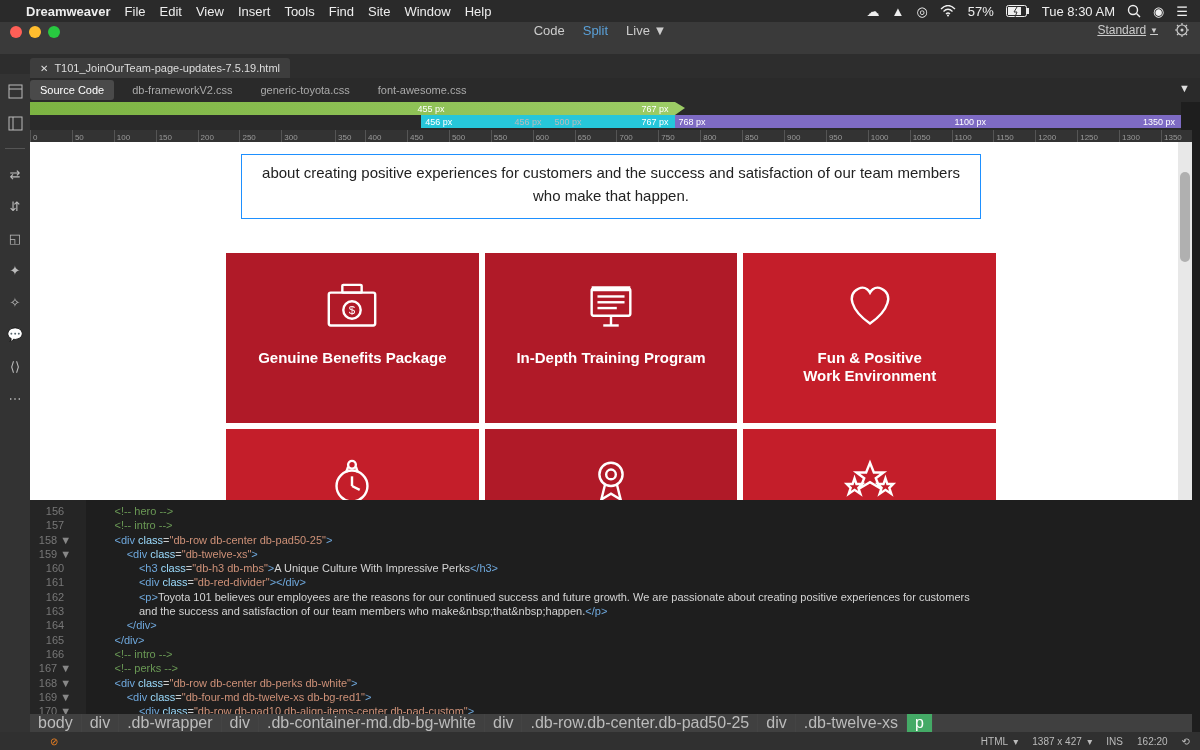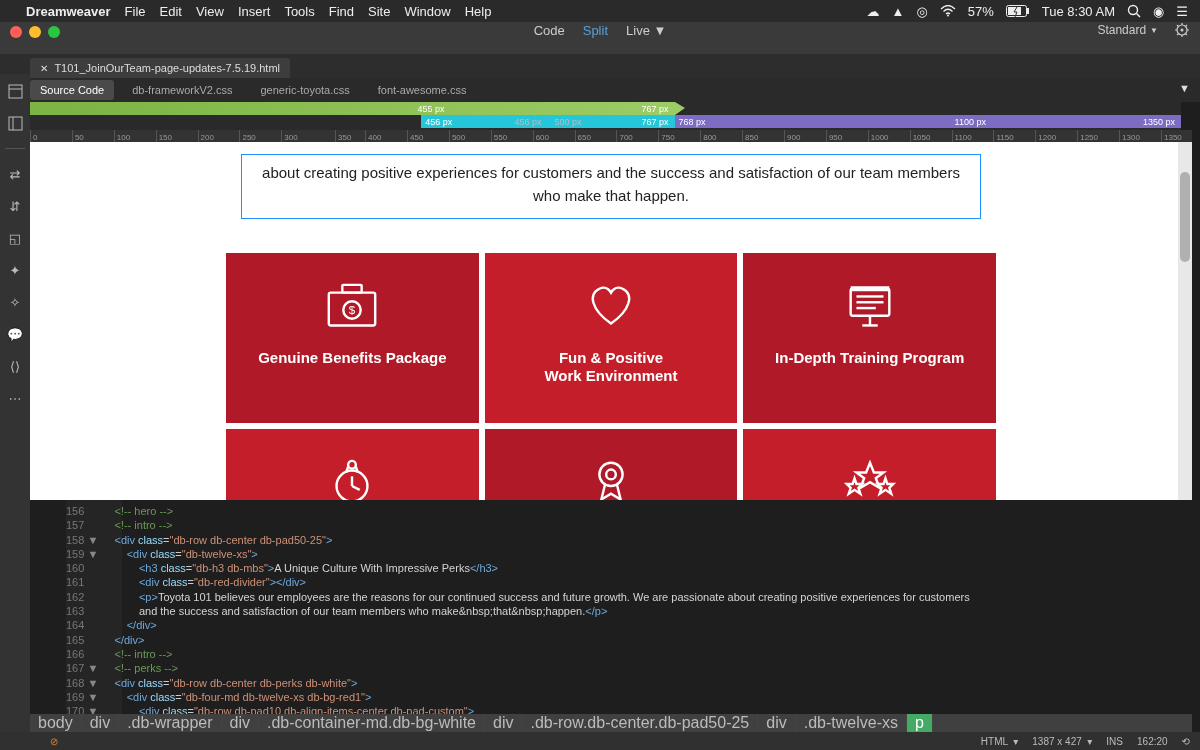--- a/index.html
+++ b/index.html
@@ -14,21 +14,21 @@
 .mac-menubar .right span { display:inline-flex; align-items:center; }
 
 
 .win-chrome { height:28px; background:#3a3a3a; display:flex; align-items:flex-end; padding:16px 10px; position:relative; }
 .traffic { display:flex; gap:7px; }
 .traffic div { width:12px; height:12px; border-radius:50%; }
 .tl-close{background:#ff5f57;} .tl-min{background:#ffbd2e;} .tl-max{background:#28c940;}
 .view-switch { position:absolute; left:50%; transform:translateX(-50%); display:flex; gap:18px; font-size:13px; color:#ccc; }
 .view-switch .active { color:#5aa0d8; }
 .win-right { margin-left:auto; display:flex; align-items:center; gap:16px; font-size:12px; color:#ccc; }
-.win-right .std { display:flex; align-items:center; gap:4px; }
+.win-right .std { display:flex; align-items:center; gap:4px;text-decoration:underline; }
 
 
 .doc-tab-row { height:24px; background:#2d2d2d; display:flex; align-items:flex-end; padding-left:30px; }
 .doc-tab { background:#3d3d3d; padding:4px 10px; font-size:11px; color:#ddd; border-top-left-radius:3px; border-top-right-radius:3px; display:flex; align-items:center; gap:6px; }
 .doc-tab .x { font-size:10px; }
 
 
 .src-row { height:24px; background:#2a2a2a; display:flex; align-items:center; padding-left:30px; gap:8px; font-size:11px; color:#aaa; position:relative; }
 .src-tab { padding:4px 10px; border-radius:3px; }
 .src-tab.active { background:#4a4a4a; color:#fff; }
@@ -60,21 +60,21 @@
 .lv-text { max-width:740px; margin:12px auto 0; text-align:center; color:#222; font-size:15px; line-height:1.55; border:1px solid #1e90ff; padding:6px 12px 10px; }
 .perks-grid { width:770px; margin:34px auto 0; display:grid; grid-template-columns:repeat(3,1fr); gap:6px; }
 .perk { background:#c41e2a; color:#fff; text-align:center; padding:28px 10px 24px; display:flex; flex-direction:column; align-items:center; min-height:170px; }
 .perk.alt { background:#b01a28; }
 .perk .ico { width:58px; height:50px; margin-bottom:18px; }
 .perk h4 { font-size:15px; font-weight:700; line-height:1.25; }
 .live-scroll { position:absolute; right:0; top:0; bottom:0; width:14px; background:#e8e8e8; }
 .live-scroll-thumb { position:absolute; right:2px; top:30px; width:10px; height:90px; background:#b0b0b0; border-radius:5px; }
 
 
-.code-gutter { position:absolute; left:0; top:0; bottom:12px; width:56px; background:#252525; color:#777; text-align:left; padding:4px 6px 0 0; line-height:14.3px;margin-left:36px; }
+.code-gutter { position:absolute; left:0; top:0; bottom:12px; width:56px; background:#252525; color:#777; text-align:center; padding:4px 6px 0 0; line-height:14.3px; }
 .code-lines { position:absolute; left:60px; right:0; top:4px; line-height:14.3px; white-space:pre; color:#ccc; }
 .t-tag{color:#6fa8dc;} .t-attr{color:#9cdcfe;} .t-str{color:#ce9178;} .t-txt{color:#d4d4d4;} .t-com{color:#6a9955;} .t-fold{color:#888;}
 
 
 .breadcrumb-bar { height:18px; background:#404040; position:absolute; left:30px; right:8px; bottom:18px; display:flex; align-items:center; font-size:16px; color:#bbb; }
 .breadcrumb-bar span { padding:0 8px; border-right:1px solid #444; }
 .status-bar { position:absolute; left:0; right:0; bottom:0; height:18px; background:#303030; display:flex; align-items:center; justify-content:flex-end; gap:14px; padding:0 10px; font-size:10px; color:#bbb; }
 .status-bar .warn { color:#e67e22; margin-right:auto; margin-left:40px; }
 
 svg { display:block; }
@@ -247,41 +247,41 @@
        <div class="ico">
             <svg viewBox="0 0 60 50" stroke="#fff" fill="none" stroke-width="2.5">
               <rect x="6" y="12" width="48" height="34" rx="2"></rect>
               <rect x="20" y="4" width="20" height="8" rx="1"></rect>
               <circle cx="30" cy="30" r="9"></circle>
               <text x="30" y="34" text-anchor="middle" fill="#fff" stroke="none" font-size="12">$</text>
             </svg>
           </div>
        <h4>Genuine Benefits Package</h4>
      </div>
-        <div class="perk ">
-       <div class="ico">
-            <svg viewBox="0 0 60 50" stroke="#fff" fill="none" stroke-width="2.5">
-              <path d="M30 44 C10 30 6 14 18 8 C26 4 30 12 30 12 C30 12 34 4 42 8 C54 14 50 30 30 44 Z"></path>
-            </svg>
-          </div>
-       <h4>Fun &amp; Positive<br>Work Environment</h4>
-     </div>
         <div class="perk alt">
        <div class="ico">
             <svg viewBox="0 0 60 50" stroke="#fff" fill="none" stroke-width="2.5">
               <rect x="10" y="8" width="40" height="28" rx="2"></rect>
               <line x1="10" y1="8" x2="50" y2="8" stroke-width="5"></line>
               <line x1="16" y1="16" x2="44" y2="16"></line>
               <line x1="16" y1="22" x2="44" y2="22"></line>
               <line x1="16" y1="28" x2="36" y2="28"></line>
               <line x1="30" y1="36" x2="30" y2="46"></line>
               <line x1="22" y1="46" x2="38" y2="46"></line>
             </svg>
           </div>
        <h4>In-Depth Training Program</h4>
+     </div>
+        <div class="perk ">
+       <div class="ico">
+            <svg viewBox="0 0 60 50" stroke="#fff" fill="none" stroke-width="2.5">
+              <path d="M30 44 C10 30 6 14 18 8 C26 4 30 12 30 12 C30 12 34 4 42 8 C54 14 50 30 30 44 Z"></path>
+            </svg>
+          </div>
+       <h4>Fun &amp; Positive<br>Work Environment</h4>
      </div>
         <div class="perk ">
        <div class="ico">
             <svg viewBox="0 0 60 50" stroke="#fff" fill="none" stroke-width="2.5">
               <circle cx="30" cy="30" r="16"></circle>
               <circle cx="30" cy="8" r="4"></circle>
               <line x1="26" y1="10" x2="24" y2="16"></line>
               <line x1="34" y1="10" x2="36" y2="16"></line>
               <line x1="30" y1="30" x2="30" y2="20"></line>
               <line x1="30" y1="30" x2="38" y2="34"></line>

